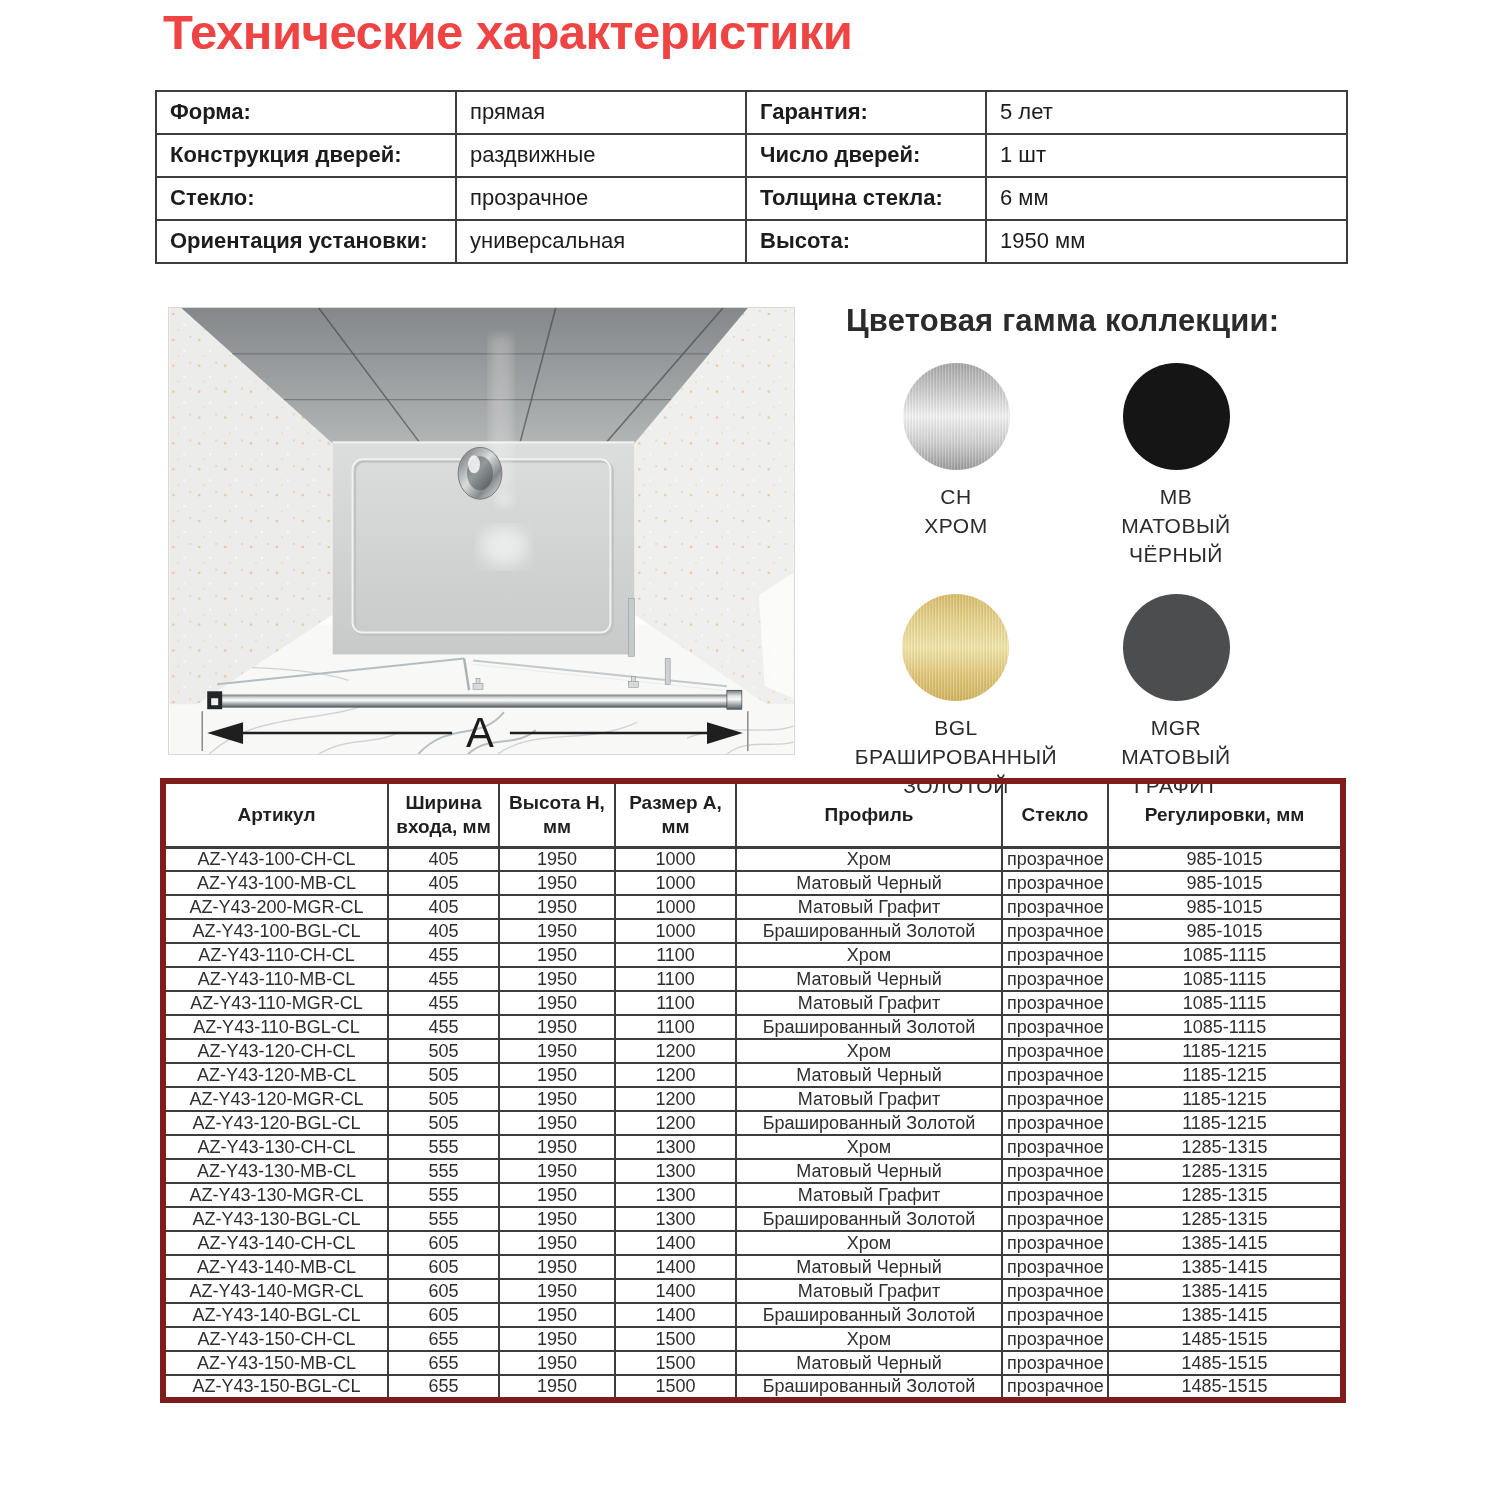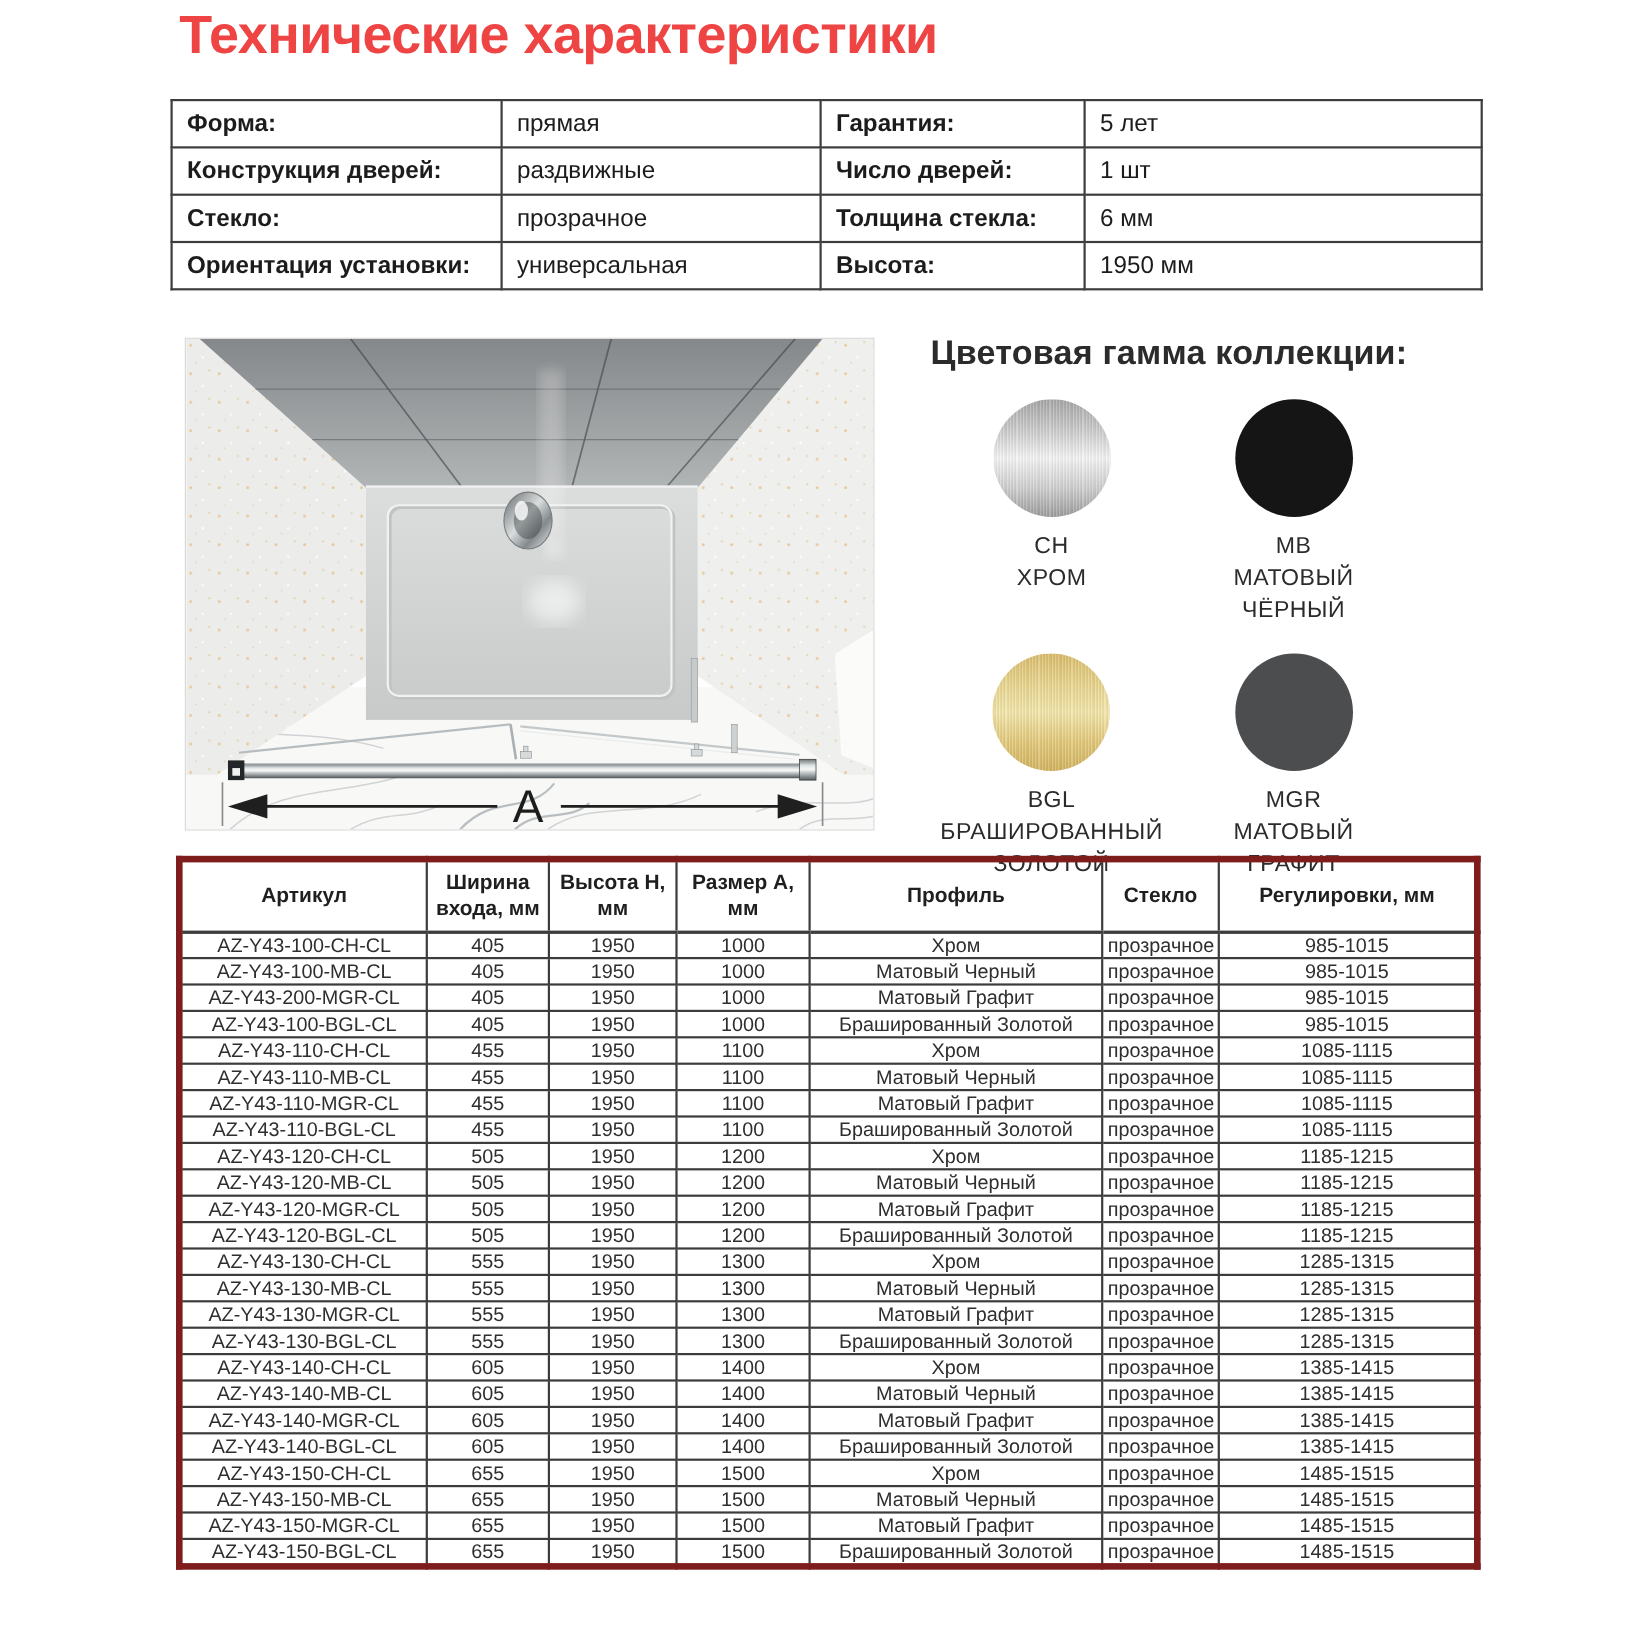--- a/index.html
+++ b/index.html
@@ -464,29 +464,20 @@
       <tr>
         <td>AZ-Y43-150-MB-CL</td>
         <td>655</td>
         <td>1950</td>
         <td>1500</td>
         <td>Матовый Черный</td>
         <td>прозрачное</td>
         <td>1485-1515</td>
       </tr>
       <tr>
-        <td>AZ-Y43-150-MGR-CL</td>
-        <td>655</td>
-        <td>1950</td>
-        <td>1500</td>
-        <td>Матовый Графит</td>
-        <td>прозрачное</td>
-        <td>1485-1515</td>
-      </tr>
-      <tr>
         <td>AZ-Y43-150-BGL-CL</td>
         <td>655</td>
         <td>1950</td>
         <td>1500</td>
         <td>Брашированный Золотой</td>
         <td>прозрачное</td>
         <td>1485-1515</td>
       </tr>
     </tbody>
 </table>

